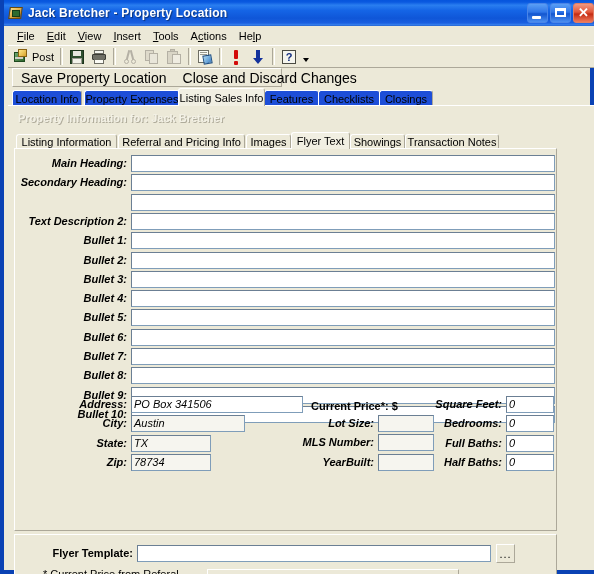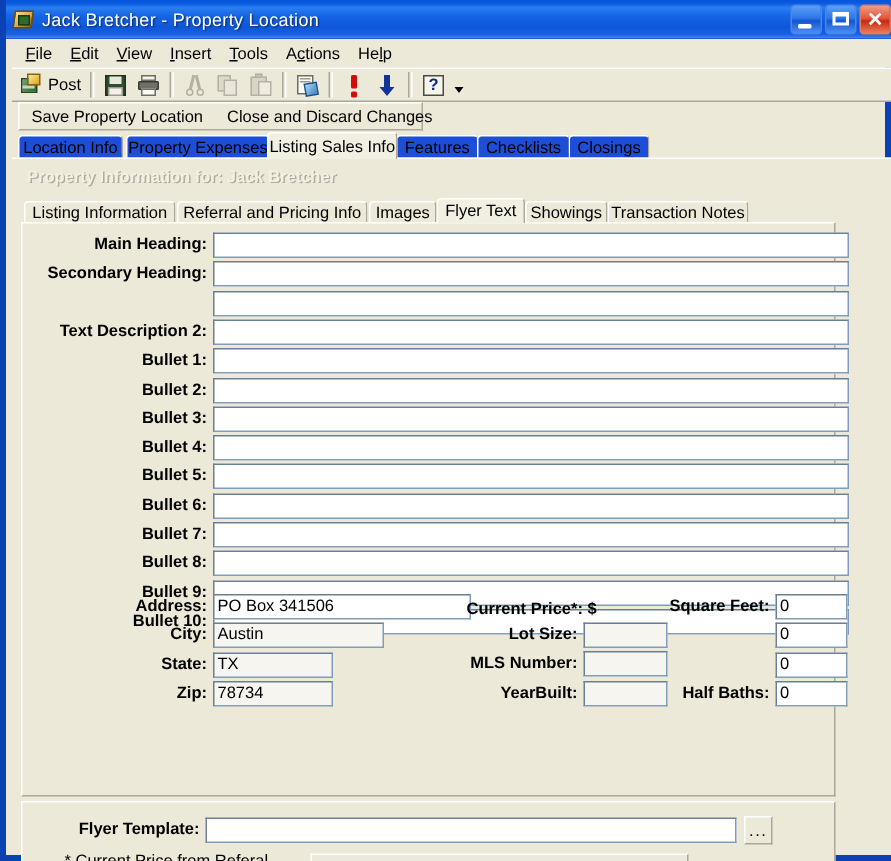--- a/index.html
+++ b/index.html
@@ -65,21 +65,21 @@
     position: absolute;
     left: 4px; top: 5px;
     width: 8px; height: 7px;
     background: #2e6b2e;
     border: 1px solid #163d16;
     box-sizing: border-box;
   }
   .title-text {
     color: #ffffff;
     font-size: 12px;
-    font-weight: normal;
+    font-weight: bold;
     letter-spacing: 0.2px;
     text-shadow: 1px 1px 1px rgba(0,0,0,0.45);
     white-space: nowrap;
     text-align: center;
   }
   .title-buttons {
     position: absolute;
     right: 4px; top: 3px;
     display: flex;
     gap: 2px;
@@ -221,21 +221,21 @@
     height: 19px;
     background: #ece9d8;
     border: 1px solid #aca899;
     border-top-color: #ffffff;
     border-left-color: #ffffff;
     box-sizing: border-box;
     display: flex;
     align-items: center;
   }
   .ab-item {
-    font-size: 11px;
+    font-size: 14px;
     color: #000;
     padding: 0 8px;
     cursor: default;
     white-space: nowrap;
   }
 
   
   .tabstrip-outer {
     position: absolute;
     left: 4px; top: 88px;
@@ -338,23 +338,24 @@
     height: 383px;
     background: #ece9d8;
     border: 1px solid #aca899;
     border-top-color: #ffffff;
     border-left-color: #ffffff;
     box-sizing: border-box;
   }
 
   .row {
     position: absolute;
-    left: 15px;
+    left: 4px;
     height: 19px;
     width: 100%;
+    font-style: italic;
   }
   .lbl-r {
     position: absolute;
     text-align: right;
     font-size: 11px;
     font-weight: bold;
     color: #000;
     line-height: 17px;
     white-space: nowrap;
   }
@@ -672,23 +673,25 @@
               <div class="fld gray" style="left:359px;width:56px;"></div>
             </div>
           </div>
 
         <div id="specs-rows">
             <div class="row" style="top: 247px;">
               <div class="lbl-r" style="left:398px;width:85px;">Square Feet:</div>
               <div class="fld" style="left:487px;width:48px;">0</div>
             </div>
             <div class="row" style="top: 266px;">
+              <div class="lbl-r" style="left:398px;width:85px;">Bedrooms:</div>
               <div class="fld" style="left:487px;width:48px;">0</div>
             </div>
             <div class="row" style="top: 286px;">
+              <div class="lbl-r" style="left:398px;width:85px;">Full Baths:</div>
               <div class="fld" style="left:487px;width:48px;">0</div>
             </div>
             <div class="row" style="top: 305px;">
               <div class="lbl-r" style="left:398px;width:85px;">Half Baths:</div>
               <div class="fld" style="left:487px;width:48px;">0</div>
             </div>
           </div>
       </div>
 
       <div class="bottom-panel">

